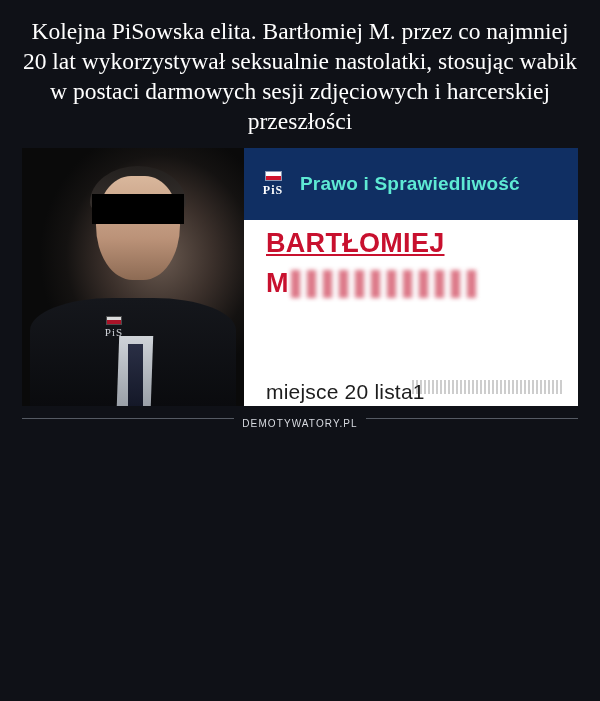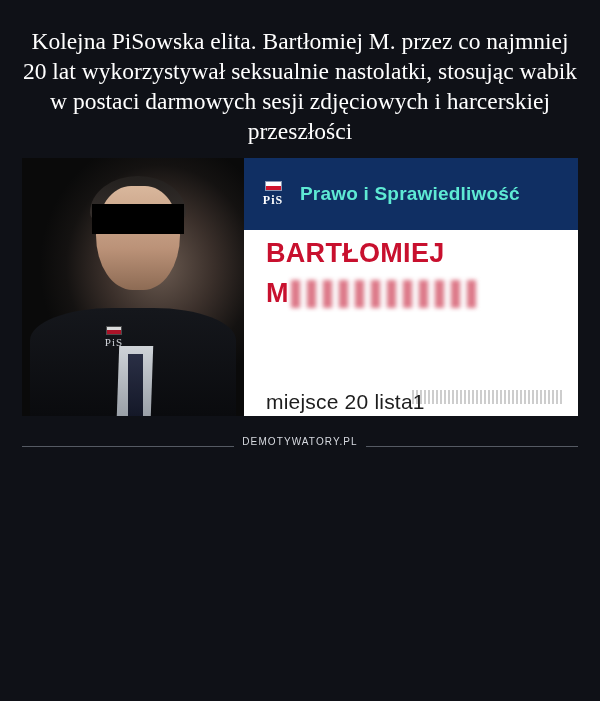--- a/index.html
+++ b/index.html
@@ -25,21 +25,21 @@
   .caption {
     color: #ffffff;
     font-family: "Liberation Serif", serif;
     font-size: 23.5px;
     line-height: 1.28;
     text-align: center;
     width: 556px;
     font-weight: 400;
   }
   .caption-top {
-    padding-top: 26px;
+    padding-top: 16px;
     padding-bottom: 6px;
   }
   .caption-bottom {
     padding-top: 16px;
   }
   .photo-wrap {
     width: 556px;
     height: 258px;
     position: relative;
     background: #000;
@@ -183,20 +183,21 @@
   }
   .cand-first {
     position: absolute;
     left: 22px;
     top: 80px;
     color: #c8102e;
     font-family: "Liberation Sans", sans-serif;
     font-size: 27px;
     font-weight: 700;
     letter-spacing: 0.3px;
+    text-decoration: underline;
   }
   .cand-last-row {
     position: absolute;
     left: 22px;
     top: 120px;
     display: flex;
     align-items: center;
   }
   .cand-last-initial {
     color: #c8102e;
@@ -232,22 +233,22 @@
     right: 14px;
     bottom: 12px;
     width: 152px;
     height: 14px;
     background: repeating-linear-gradient(90deg, rgba(90,90,90,0.55) 0 2px, rgba(255,255,255,0) 2px 4px);
     opacity: 0.55;
   }
   .watermark-row {
     width: 556px;
     display: flex;
-    align-items: flex-end;
-    margin-top: 20px;
+    align-items: flex-start;
+    margin-top: 12px;
   }
   .wm-line {
     flex: 1;
     height: 1px;
     background: #555a63;
   }
   .watermark {
     color: #d7dae0;
     font-family: "Liberation Sans", sans-serif;
     font-size: 10px;

